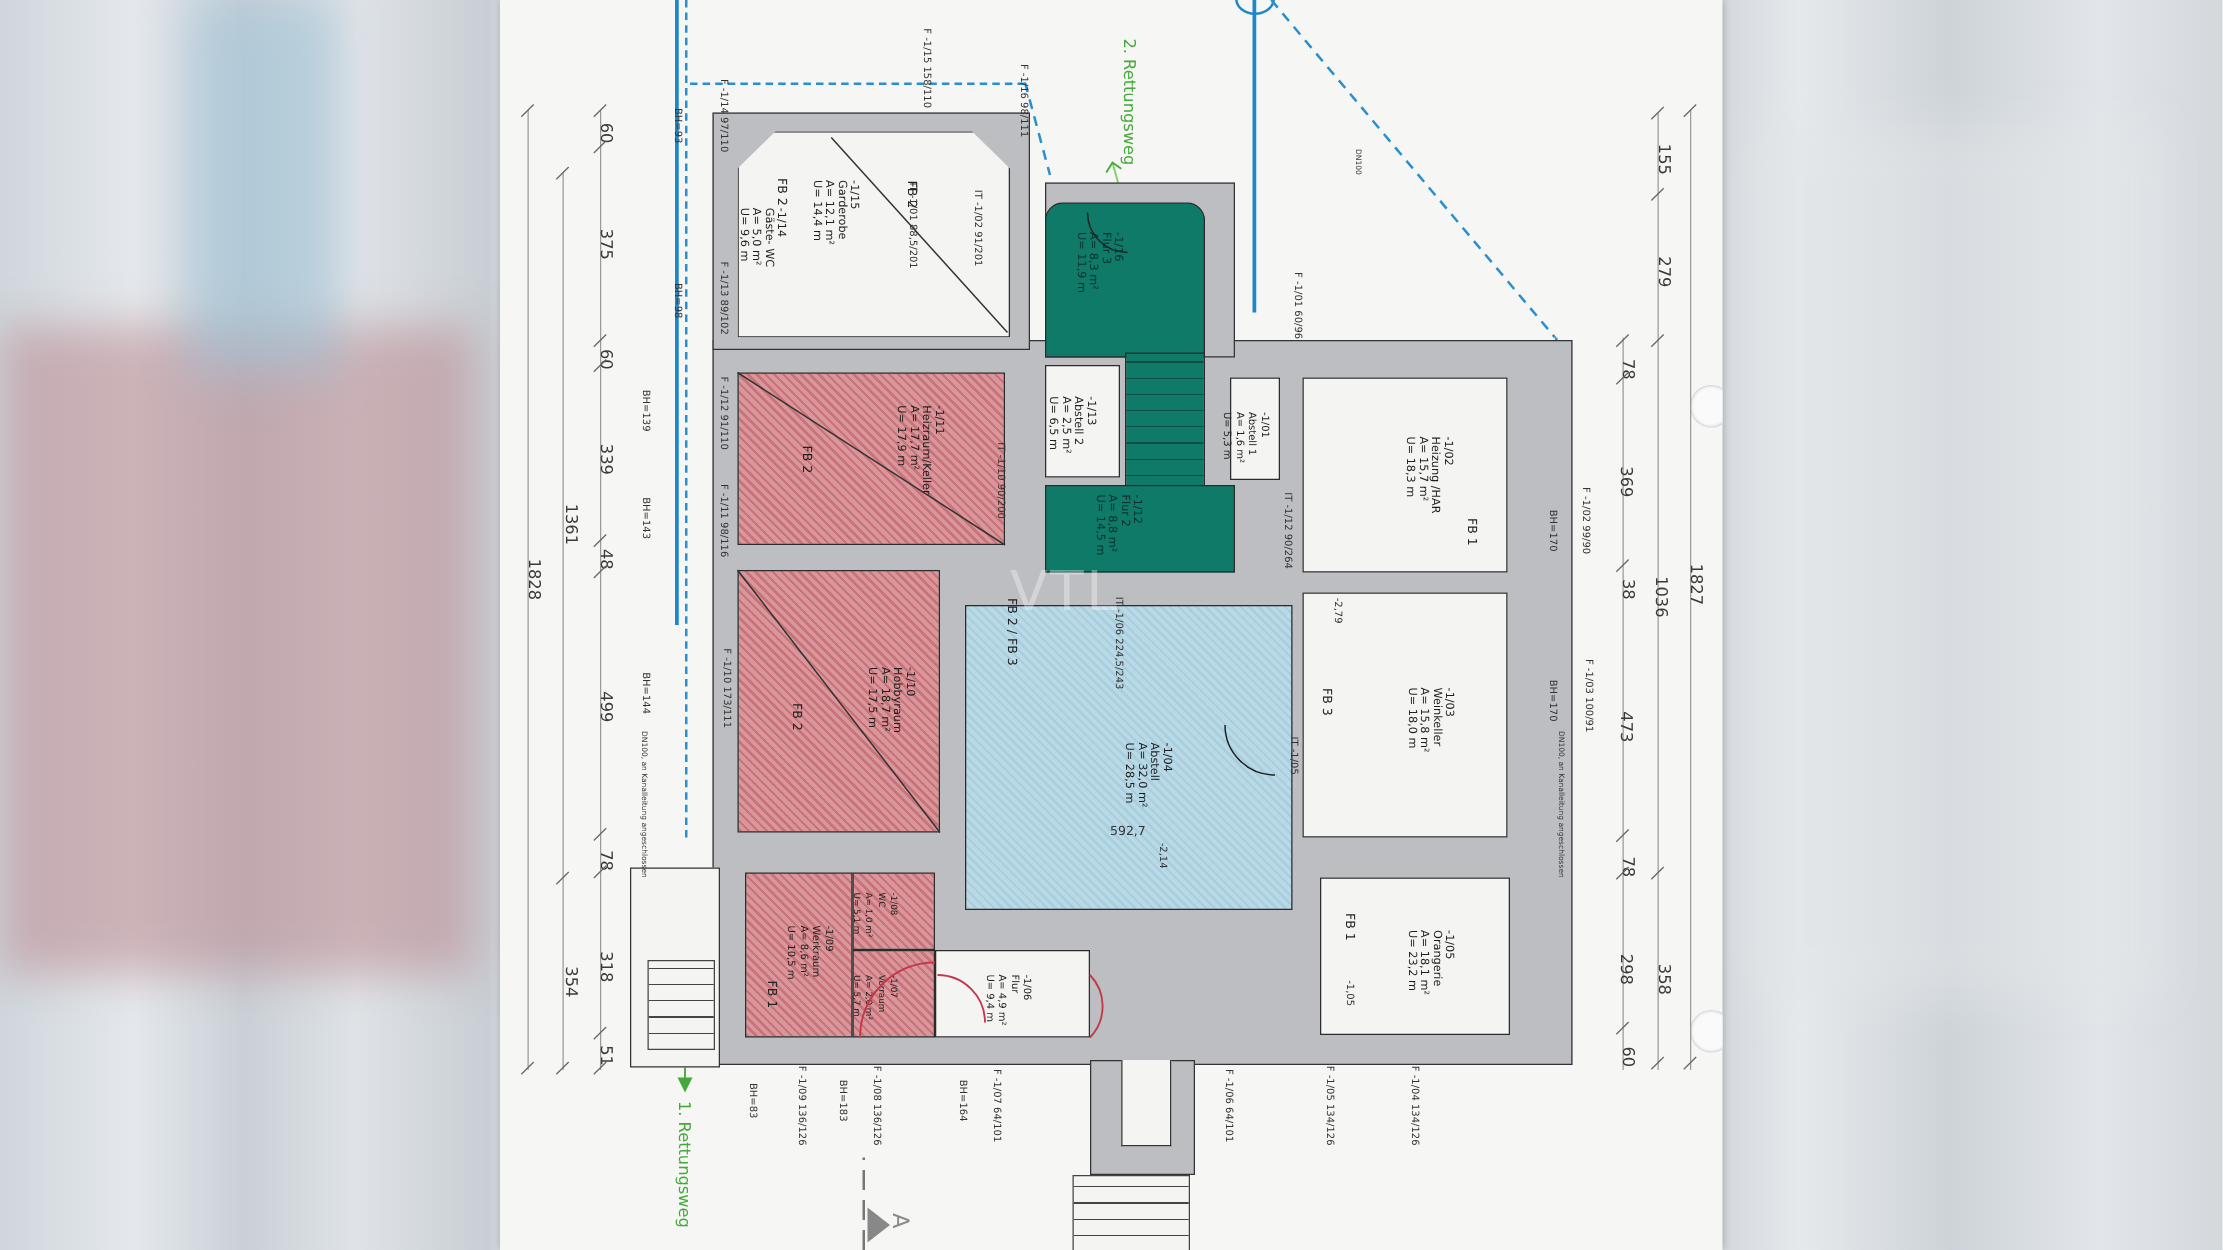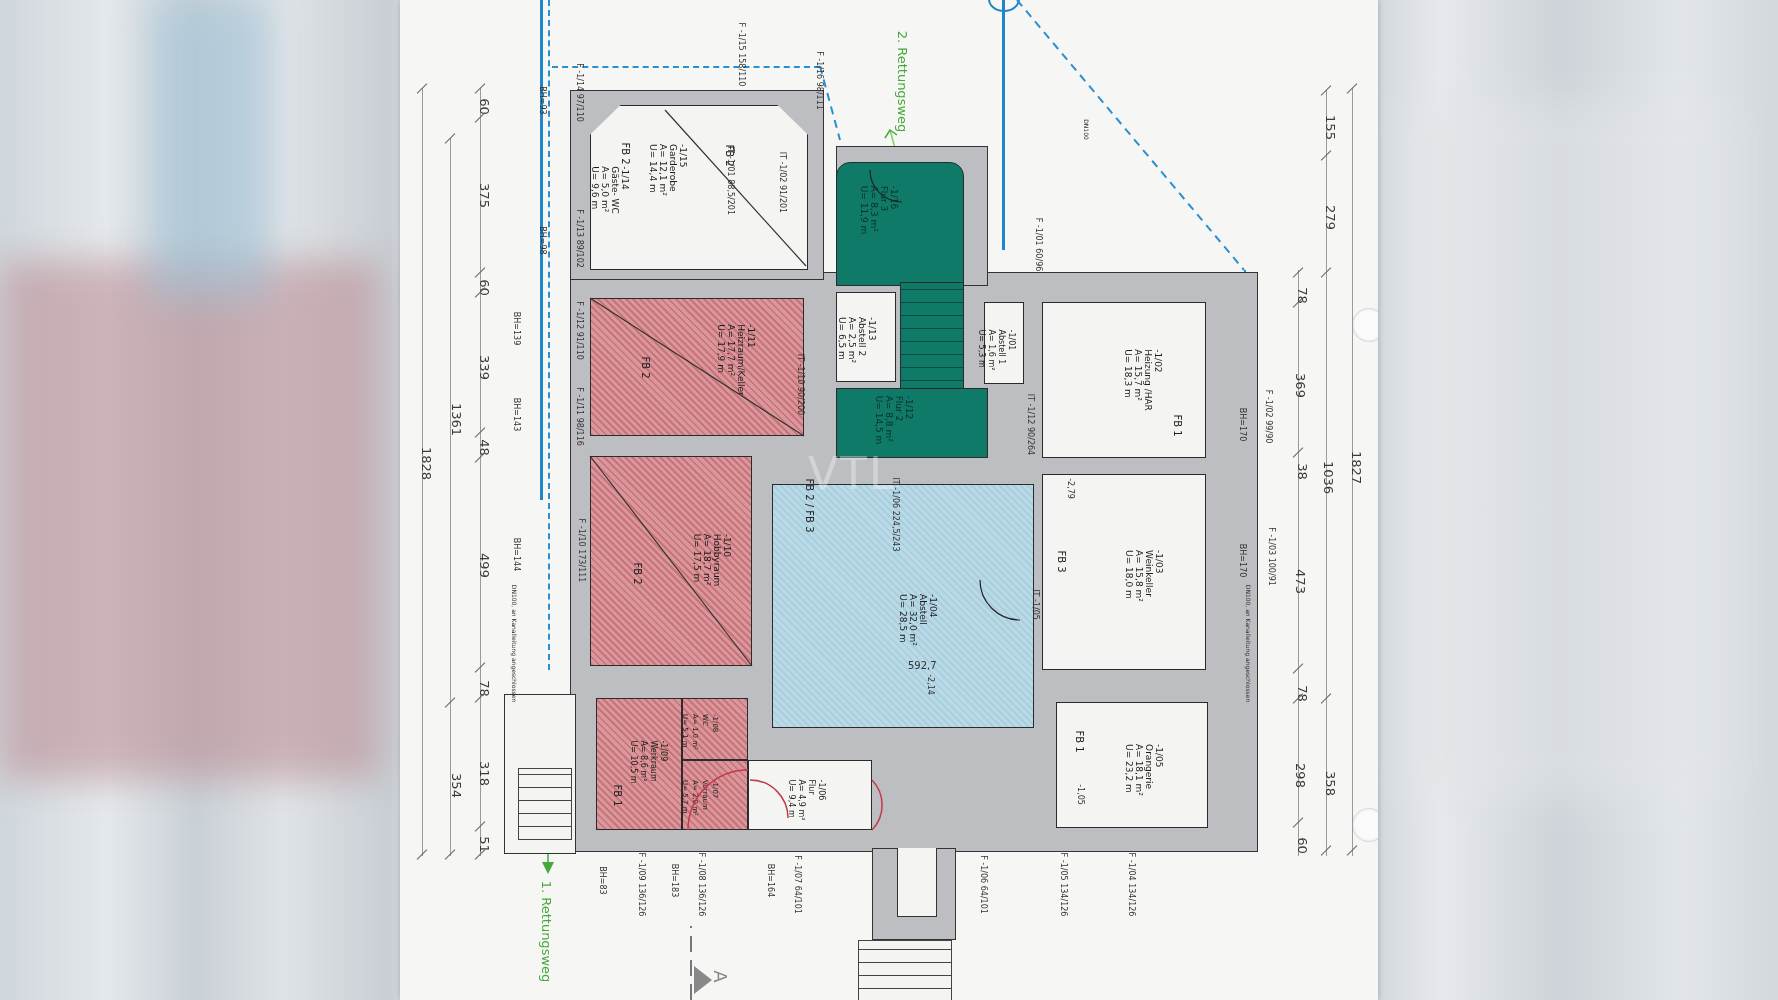--- a/index.html
+++ b/index.html
@@ -203,21 +203,21 @@
   </div>
   <div class="vtext fb" style="left:766px;top:420px;">FB 1</div>
 
   <div class="room blue" style="left:372px;top:484px;width:262px;height:244px;"></div>
   <div class="vtext rlabel" style="left:492px;top:600px;">
     <div>-1/04</div>
       <div>Abstell</div>
       <div>A= 32,0 m²</div>
       <div>U= 28,5 m</div>
   </div>
-  <div class="abs small" style="left:488px;top:660px;font-size:10px;margin-left:20px;">592,7</div>
+  <div class="abs small" style="left:488px;top:660px;font-size:10px;">592,7</div>
   <div class="vtext fb" style="left:382px;top:500px;">FB 2 / FB 3</div>
   <div class="vtext small" style="left:520px;top:680px;">-2,14</div>
 
   <div class="room white" style="left:642px;top:474px;width:164px;height:196px;"></div>
   <div class="vtext rlabel" style="left:718px;top:556px;">
     <div>-1/03</div>
       <div>Weinkeller</div>
       <div>A= 15,8 m²</div>
       <div>U= 18,0 m</div>
   </div>

